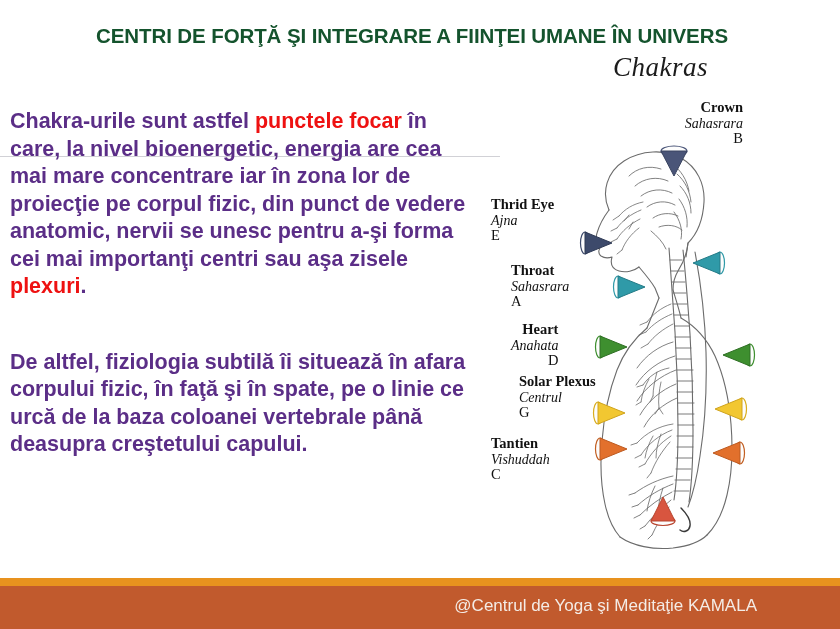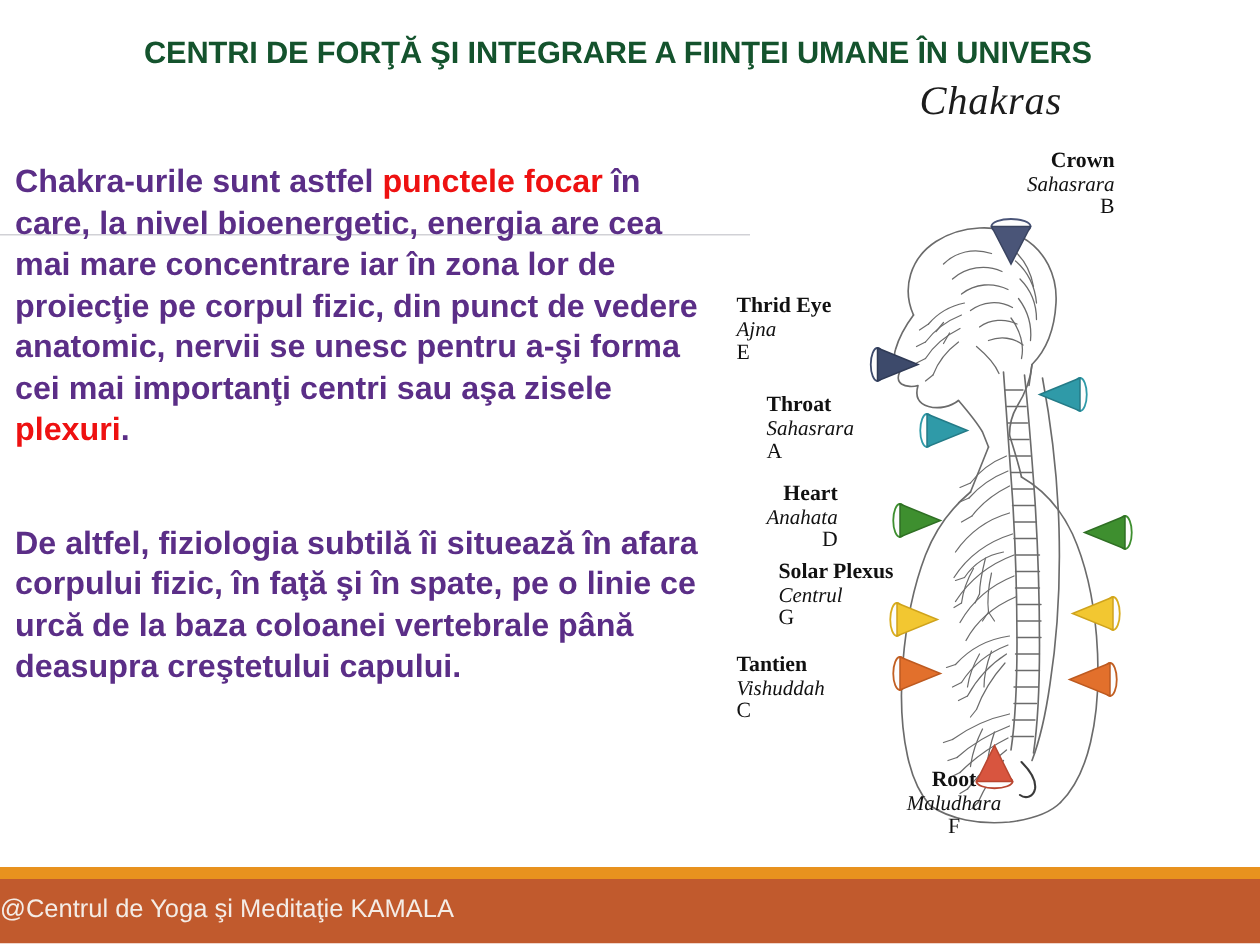--- a/index.html
+++ b/index.html
@@ -81,21 +81,21 @@
   .footer-strip{
     position:absolute;left:0;top:578px;width:840px;height:8px;
     background:#e8921e;
   }
   .footer-band{
     position:absolute;left:0;top:586px;width:840px;height:43px;
     background:#c15a2d;
   }
   .footer-text{
     position:absolute;left:0;top:596px;width:757px;
-    text-align:left;
+    text-align:right;
     font-family:"Liberation Sans", sans-serif;
     font-size:17px;
     color:#f4ece6;
     white-space:nowrap;
   }
 </style>
 </head>
 <body>
 
 <div class="slide">
@@ -347,25 +347,20 @@
         <path d="M5 2 L32 13 L5 24 Z" fill="#e2702c" stroke="#bd5a20" stroke-width="1"></path>
       </svg>
     </div>
     <div class="cone" style="left:228px;top:388px;">
       <svg width="34" height="26" viewBox="0 0 34 26">
         <ellipse cx="29" cy="13" rx="4.5" ry="11" fill="#fdfdfd" stroke="#c25f22" stroke-width="1.2"></ellipse>
         <path d="M29 2 L2 13 L29 24 Z" fill="#e2702c" stroke="#bd5a20" stroke-width="1"></path>
       </svg>
     </div>
 
-    <div class="lbl center" style="left:68px;top:461px;width:170px;">
-      <span class="l1">Root</span>
-      <span class="l2">Maludhara</span>
-      <span class="l3">F</span>
-    </div>
     <div class="cone" style="left:165px;top:443px;">
       <svg width="30" height="32" viewBox="0 0 30 32">
         <ellipse cx="15" cy="26" rx="12" ry="4.5" fill="#fdfdfd" stroke="#b8452f" stroke-width="1.2"></ellipse>
         <path d="M3 26 L15 2 L27 26 Z" fill="#d8553f" stroke="#b8452f" stroke-width="1"></path>
       </svg>
     </div>
 
   </div>
 
   <div class="footer-strip"></div>

